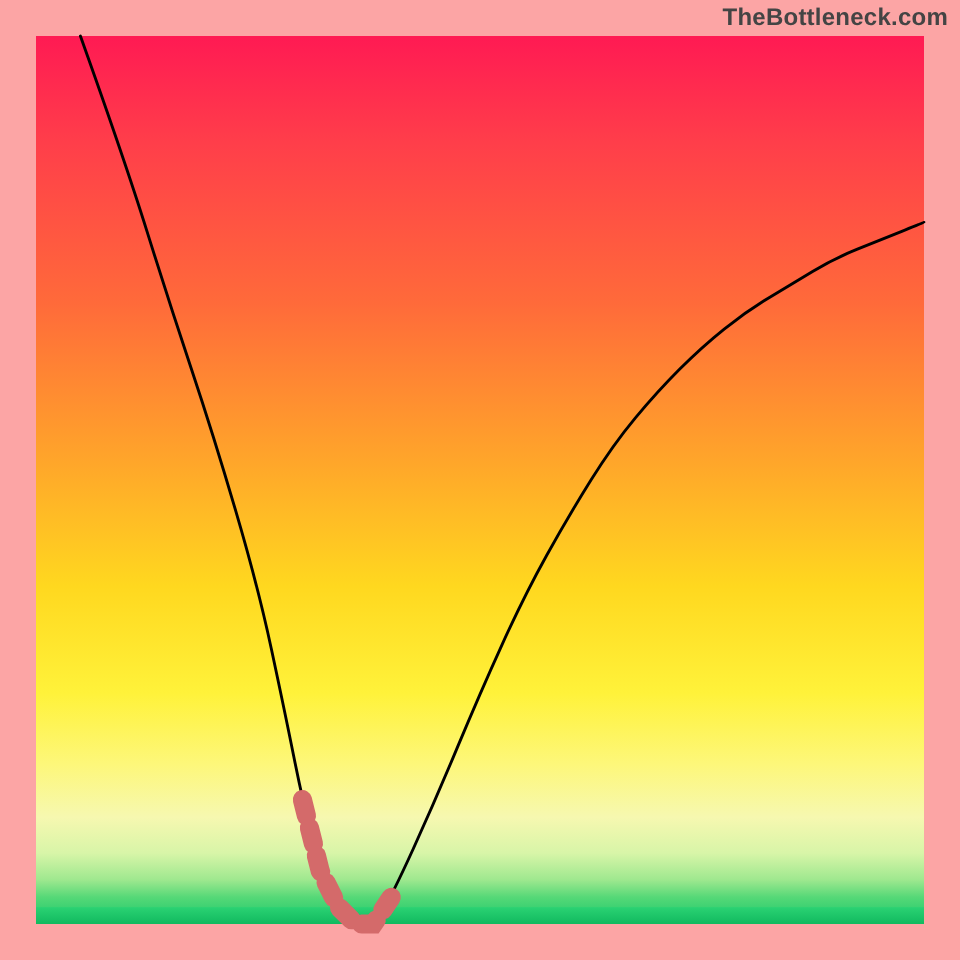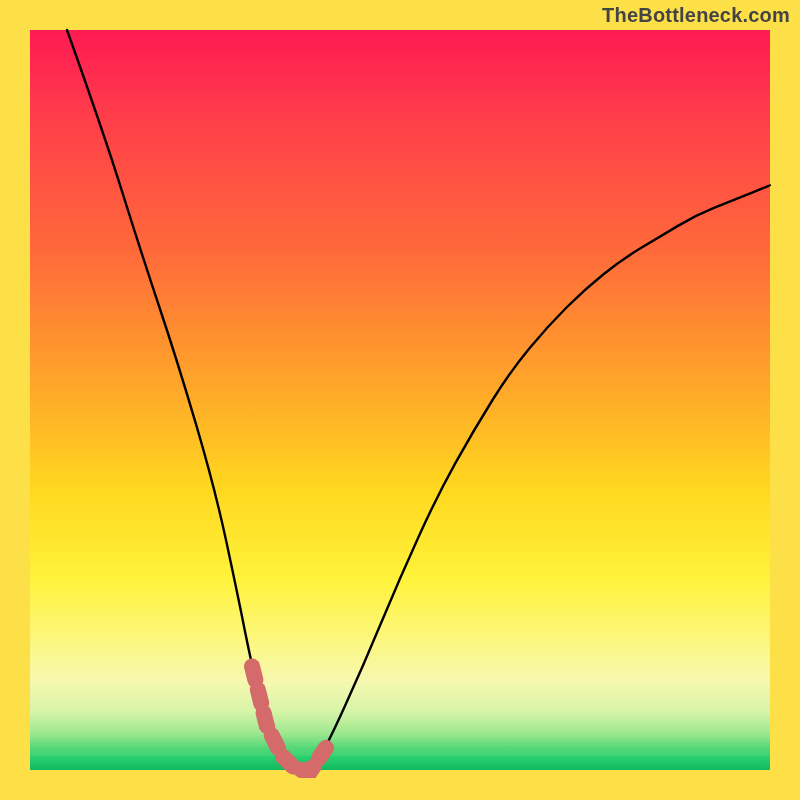--- a/index.html
+++ b/index.html
@@ -8,21 +8,21 @@
     width: 800px;
     height: 800px;
     background: #000;
     font-family: Arial, Helvetica, sans-serif;
     overflow: hidden;
   }
   .frame {
     position: relative;
     width: 800px;
     height: 800px;
-    background: #fde047;
+    background: #fca5a5;
   }
   .watermark {
     position: absolute;
     top: 4px;
     right: 10px;
     color: #444;
     font-size: 20px;
     font-weight: 600;
     letter-spacing: 0.2px;
     z-index: 5;

